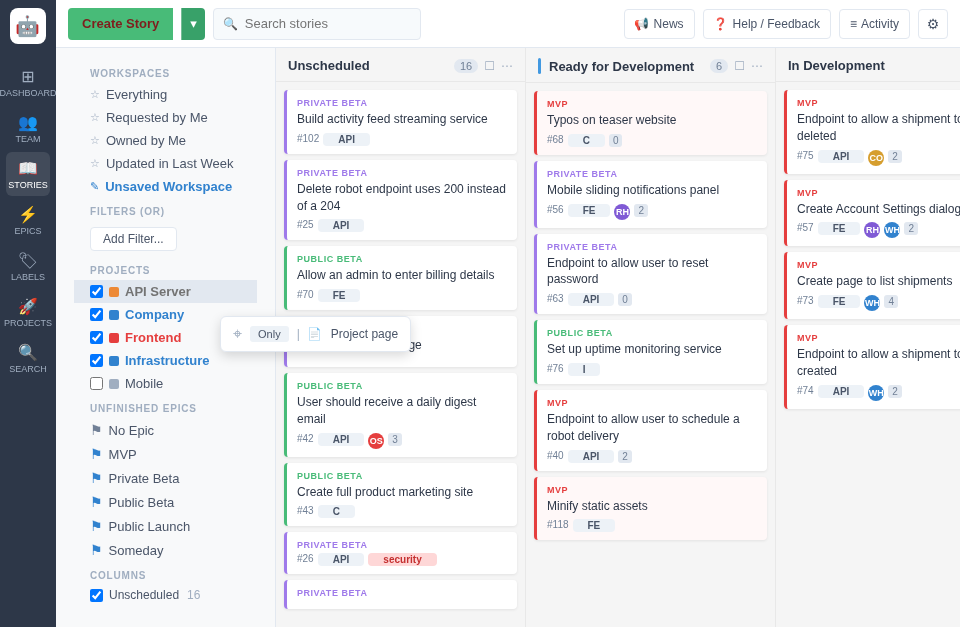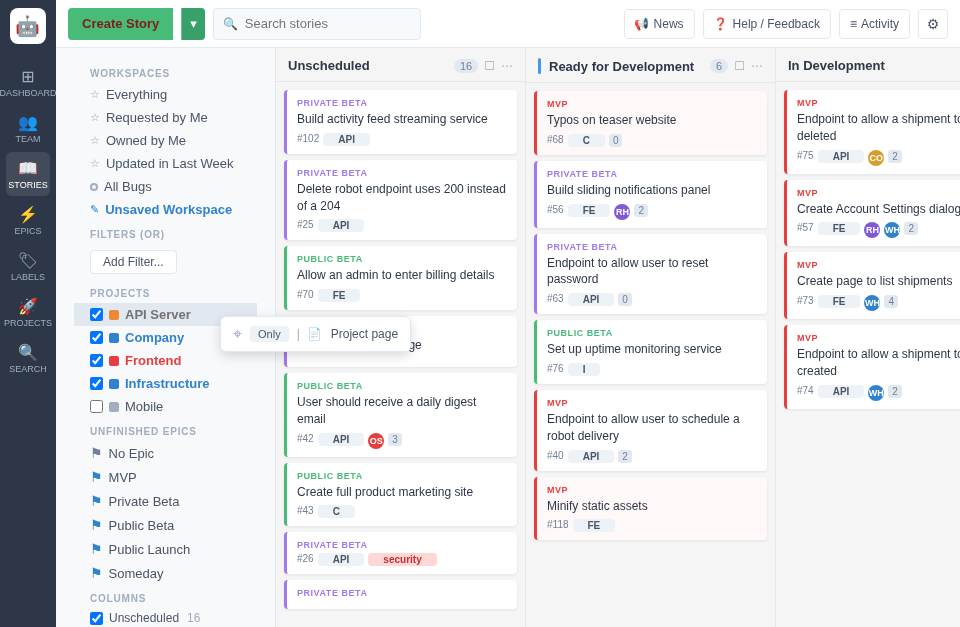--- a/index.html
+++ b/index.html
@@ -300,24 +300,20 @@
       </div>
       <div class="sidebar-item">
         <span class="star">☆</span>
         <span>Owned by Me</span>
       </div>
       <div class="sidebar-item">
         <span class="star">☆</span>
         <span>Updated in Last Week</span>
       </div>
       <div class="sidebar-item">
-        <span class="circle"></span>
-        <span>All Bugs</span>
-      </div>
-      <div class="sidebar-item">
         <span style="color:#3182ce;font-size:11px">✎</span>
         <span style="color:#3182ce;font-weight:600">Unsaved Workspace</span>
       </div>
 
       <div class="sidebar-section-title">FILTERS (OR)</div>
       <button class="add-filter-btn">Add Filter...</button>
 
       <div class="sidebar-section-title">PROJECTS</div>
       <div class="sidebar-item active">
         <input type="checkbox" checked="" style="">
@@ -484,21 +480,21 @@
             <div class="card-title">Typos on teaser website</div>
             <div class="card-meta">
               <span class="card-id">#68</span>
               <span class="tag">C</span>
               <span class="num-badge">0</span>
             </div>
           </div>
 
           <div class="card" style="border-left-color:#9f7aea">
             <div class="card-label" style="color:#9f7aea">PRIVATE BETA</div>
-            <div class="card-title">Build sliding notifications panel</div>
+            <div class="card-title">Mobile sliding notifications panel</div>
             <div class="card-meta">
               <span class="card-id">#56</span>
               <span class="tag">FE</span>
               <span class="avatar rh">RH</span>
               <span class="num-badge">2</span>
             </div>
           </div>
 
           <div class="card" style="border-left-color:#9f7aea">
             <div class="card-label" style="color:#9f7aea">PRIVATE BETA</div>

